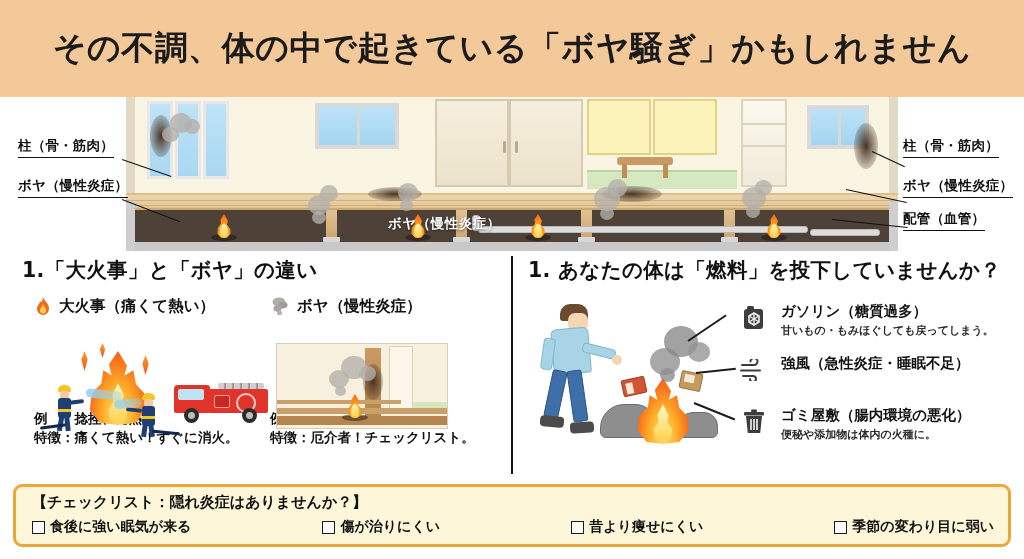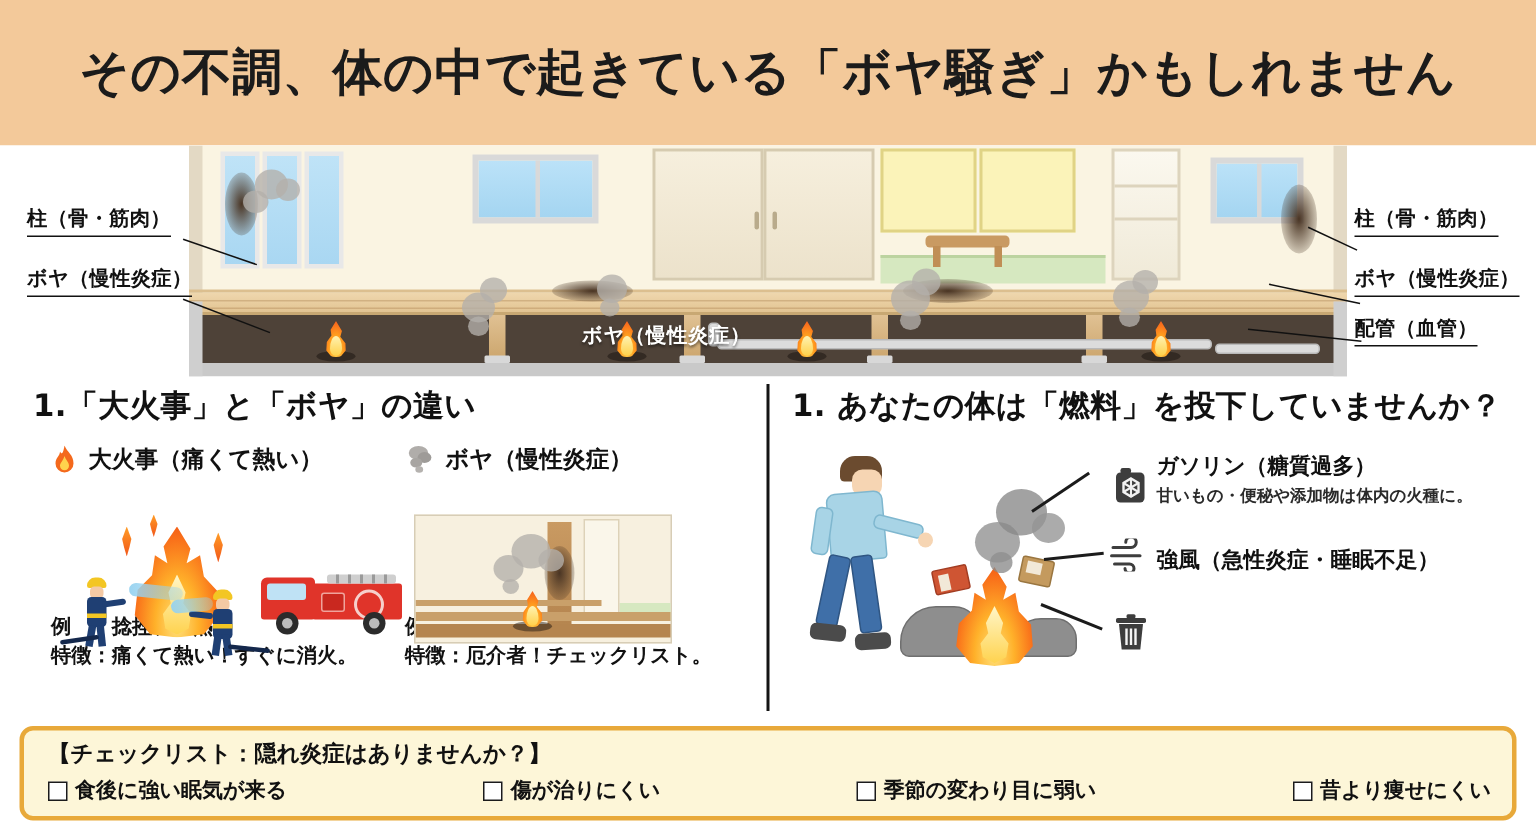--- a/index.html
+++ b/index.html
@@ -224,21 +224,21 @@
   .person .legseg{position:absolute;background:#3f6fa8;border:1.5px solid #2f5582;border-radius:3px;box-sizing:border-box;}
   .person .shoe{position:absolute;background:#4b4b4b;border-radius:4px;}
   .trashpile{
     position:absolute;background:#8e8e8e;border:1.5px solid #6f6f6f;box-sizing:border-box;
   }
   .matchbox{position:absolute;background:#cf5533;border:1.5px solid #a23c22;box-sizing:border-box;border-radius:2px;}
   .matchbox .inner{position:absolute;background:#f2e9d8;}
   .cupbox{position:absolute;background:#c49a5e;border:1.5px solid #9a7640;box-sizing:border-box;border-radius:2px;}
   .cupbox .inner{position:absolute;background:#f2e9d8;}
 
-  .fuel-row{position:absolute;display:flex;align-items:flex-end;gap:4px;}
+  .fuel-row{position:absolute;display:flex;align-items:flex-start;gap:14px;}
   .fuel-icon{
     width:27px;height:27px;flex:0 0 27px;position:relative;
     display:flex;align-items:center;justify-content:center;
   }
   .fuel-title{font-size:14.5px;font-weight:bold;color:#111;white-space:nowrap;line-height:1.1;}
   .fuel-desc{font-size:11px;font-weight:bold;color:#2a2a2a;white-space:nowrap;margin-top:3px;}
   .pointer{position:absolute;background:#1b1b1b;height:2px;transform-origin:left center;}
 
   
   .checklist{
@@ -569,21 +569,21 @@
           <rect x="2" y="4" width="19" height="20" rx="3" fill="#3d3d3d"></rect>
           <rect x="5" y="1" width="7" height="4" rx="1.5" fill="#3d3d3d"></rect>
           <path d="M12 8 L17 11 L17 17 L12 20 L7 17 L7 11 Z" fill="none" stroke="#f2f2f2" stroke-width="1.6"></path>
           <line x1="12" y1="8" x2="12" y2="20" stroke="#f2f2f2" stroke-width="1.4"></line>
           <line x1="7" y1="11" x2="17" y2="17" stroke="#f2f2f2" stroke-width="1.4"></line>
           <line x1="17" y1="11" x2="7" y2="17" stroke="#f2f2f2" stroke-width="1.4"></line>
         </svg>
       </div>
       <div>
         <div class="fuel-title">ガソリン（糖質過多）</div>
-        <div class="fuel-desc">甘いもの・便秘や添加物は体内の火種に。</div>
+        <div class="fuel-desc">甘いもの・もみほぐしても戻ってしまう。</div>
       </div>
     </div>
     <div class="pointer" style="left:160px;top:84px;width:46px;transform:rotate(-34deg);"></div>
 
     <div class="fuel-row" style="left:212px;top:100px;">
       <div class="fuel-icon">
         <svg width="27" height="22" viewBox="0 0 27 22">
           <path d="M2 6 H14 a3.5 3.5 0 1 0 -3.5 -3.5" fill="none" stroke="#3d3d3d" stroke-width="2" stroke-linecap="round"></path>
           <path d="M1 11.5 H20" fill="none" stroke="#3d3d3d" stroke-width="2" stroke-linecap="round"></path>
           <path d="M3 17 H13 a3 3 0 1 1 -3 3" fill="none" stroke="#3d3d3d" stroke-width="2" stroke-linecap="round"></path>
@@ -599,39 +599,43 @@
       <div class="fuel-icon">
         <svg width="24" height="26" viewBox="0 0 24 26">
           <rect x="2" y="3" width="20" height="3.4" rx="1.2" fill="#3d3d3d"></rect>
           <rect x="9" y="0.5" width="6" height="2.6" rx="1" fill="#3d3d3d"></rect>
           <path d="M4 7 L20 7 L18.2 24 L5.8 24 Z" fill="#3d3d3d"></path>
           <line x1="9" y1="10" x2="9" y2="21" stroke="#f5f5f5" stroke-width="1.6"></line>
           <line x1="12" y1="10" x2="12" y2="21" stroke="#f5f5f5" stroke-width="1.6"></line>
           <line x1="15" y1="10" x2="15" y2="21" stroke="#f5f5f5" stroke-width="1.6"></line>
         </svg>
       </div>
+      <div>
+        <div class="fuel-title">ゴミ屋敷（腸内環境の悪化）</div>
+        <div class="fuel-desc">便秘や添加物は体内の火種に。</div>
+      </div>
     </div>
     <div class="pointer" style="left:166px;top:146px;width:44px;transform:rotate(22deg);"></div>
   </div>
 
   <div class="checklist">
     <div class="cl-title">【チェックリスト：隠れ炎症はありませんか？】</div>
     <div class="cl-items">
       <div class="cl-item">
         <span class="cl-box"></span>
         <span>食後に強い眠気が来る</span>
       </div>
       <div class="cl-item">
         <span class="cl-box"></span>
         <span>傷が治りにくい</span>
       </div>
       <div class="cl-item">
         <span class="cl-box"></span>
-        <span>季節の変わり目に弱い</span>
+        <span>昔より痩せにくい</span>
       </div>
       <div class="cl-item">
         <span class="cl-box"></span>
-        <span>昔より痩せにくい</span>
+        <span>季節の変わり目に弱い</span>
       </div>
     </div>
   </div>
 
 </div>
 
 </body></html>

